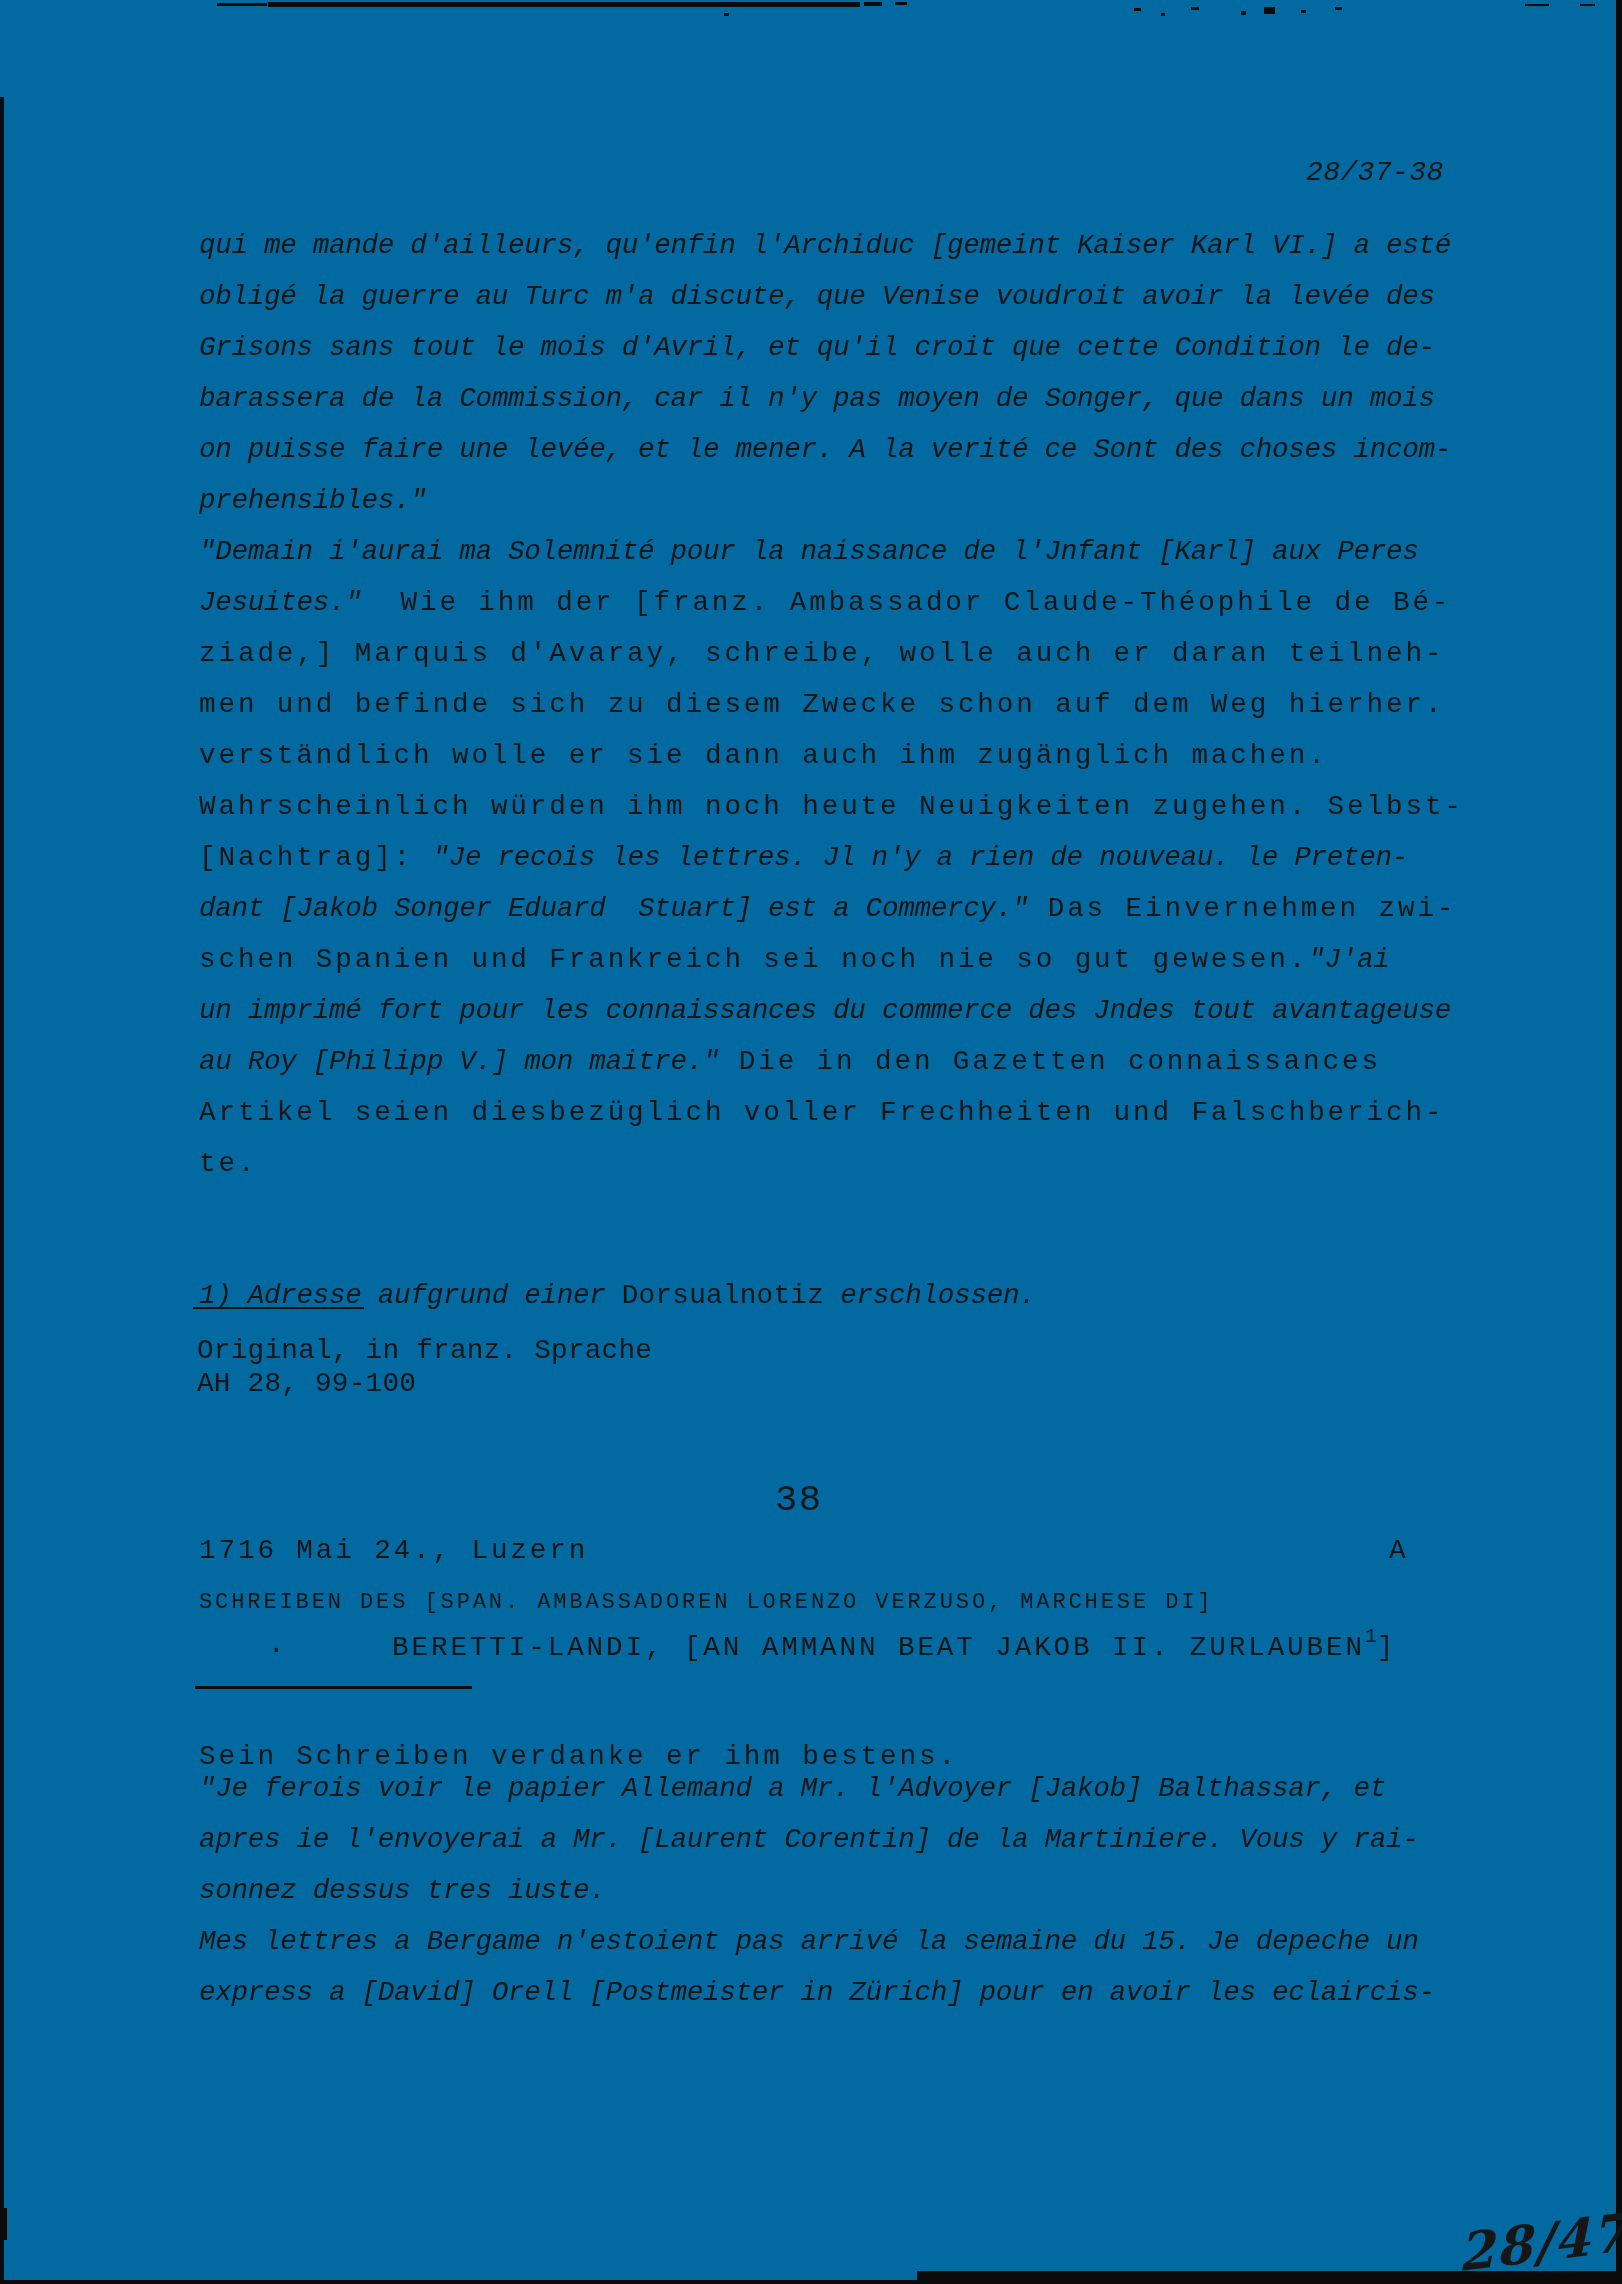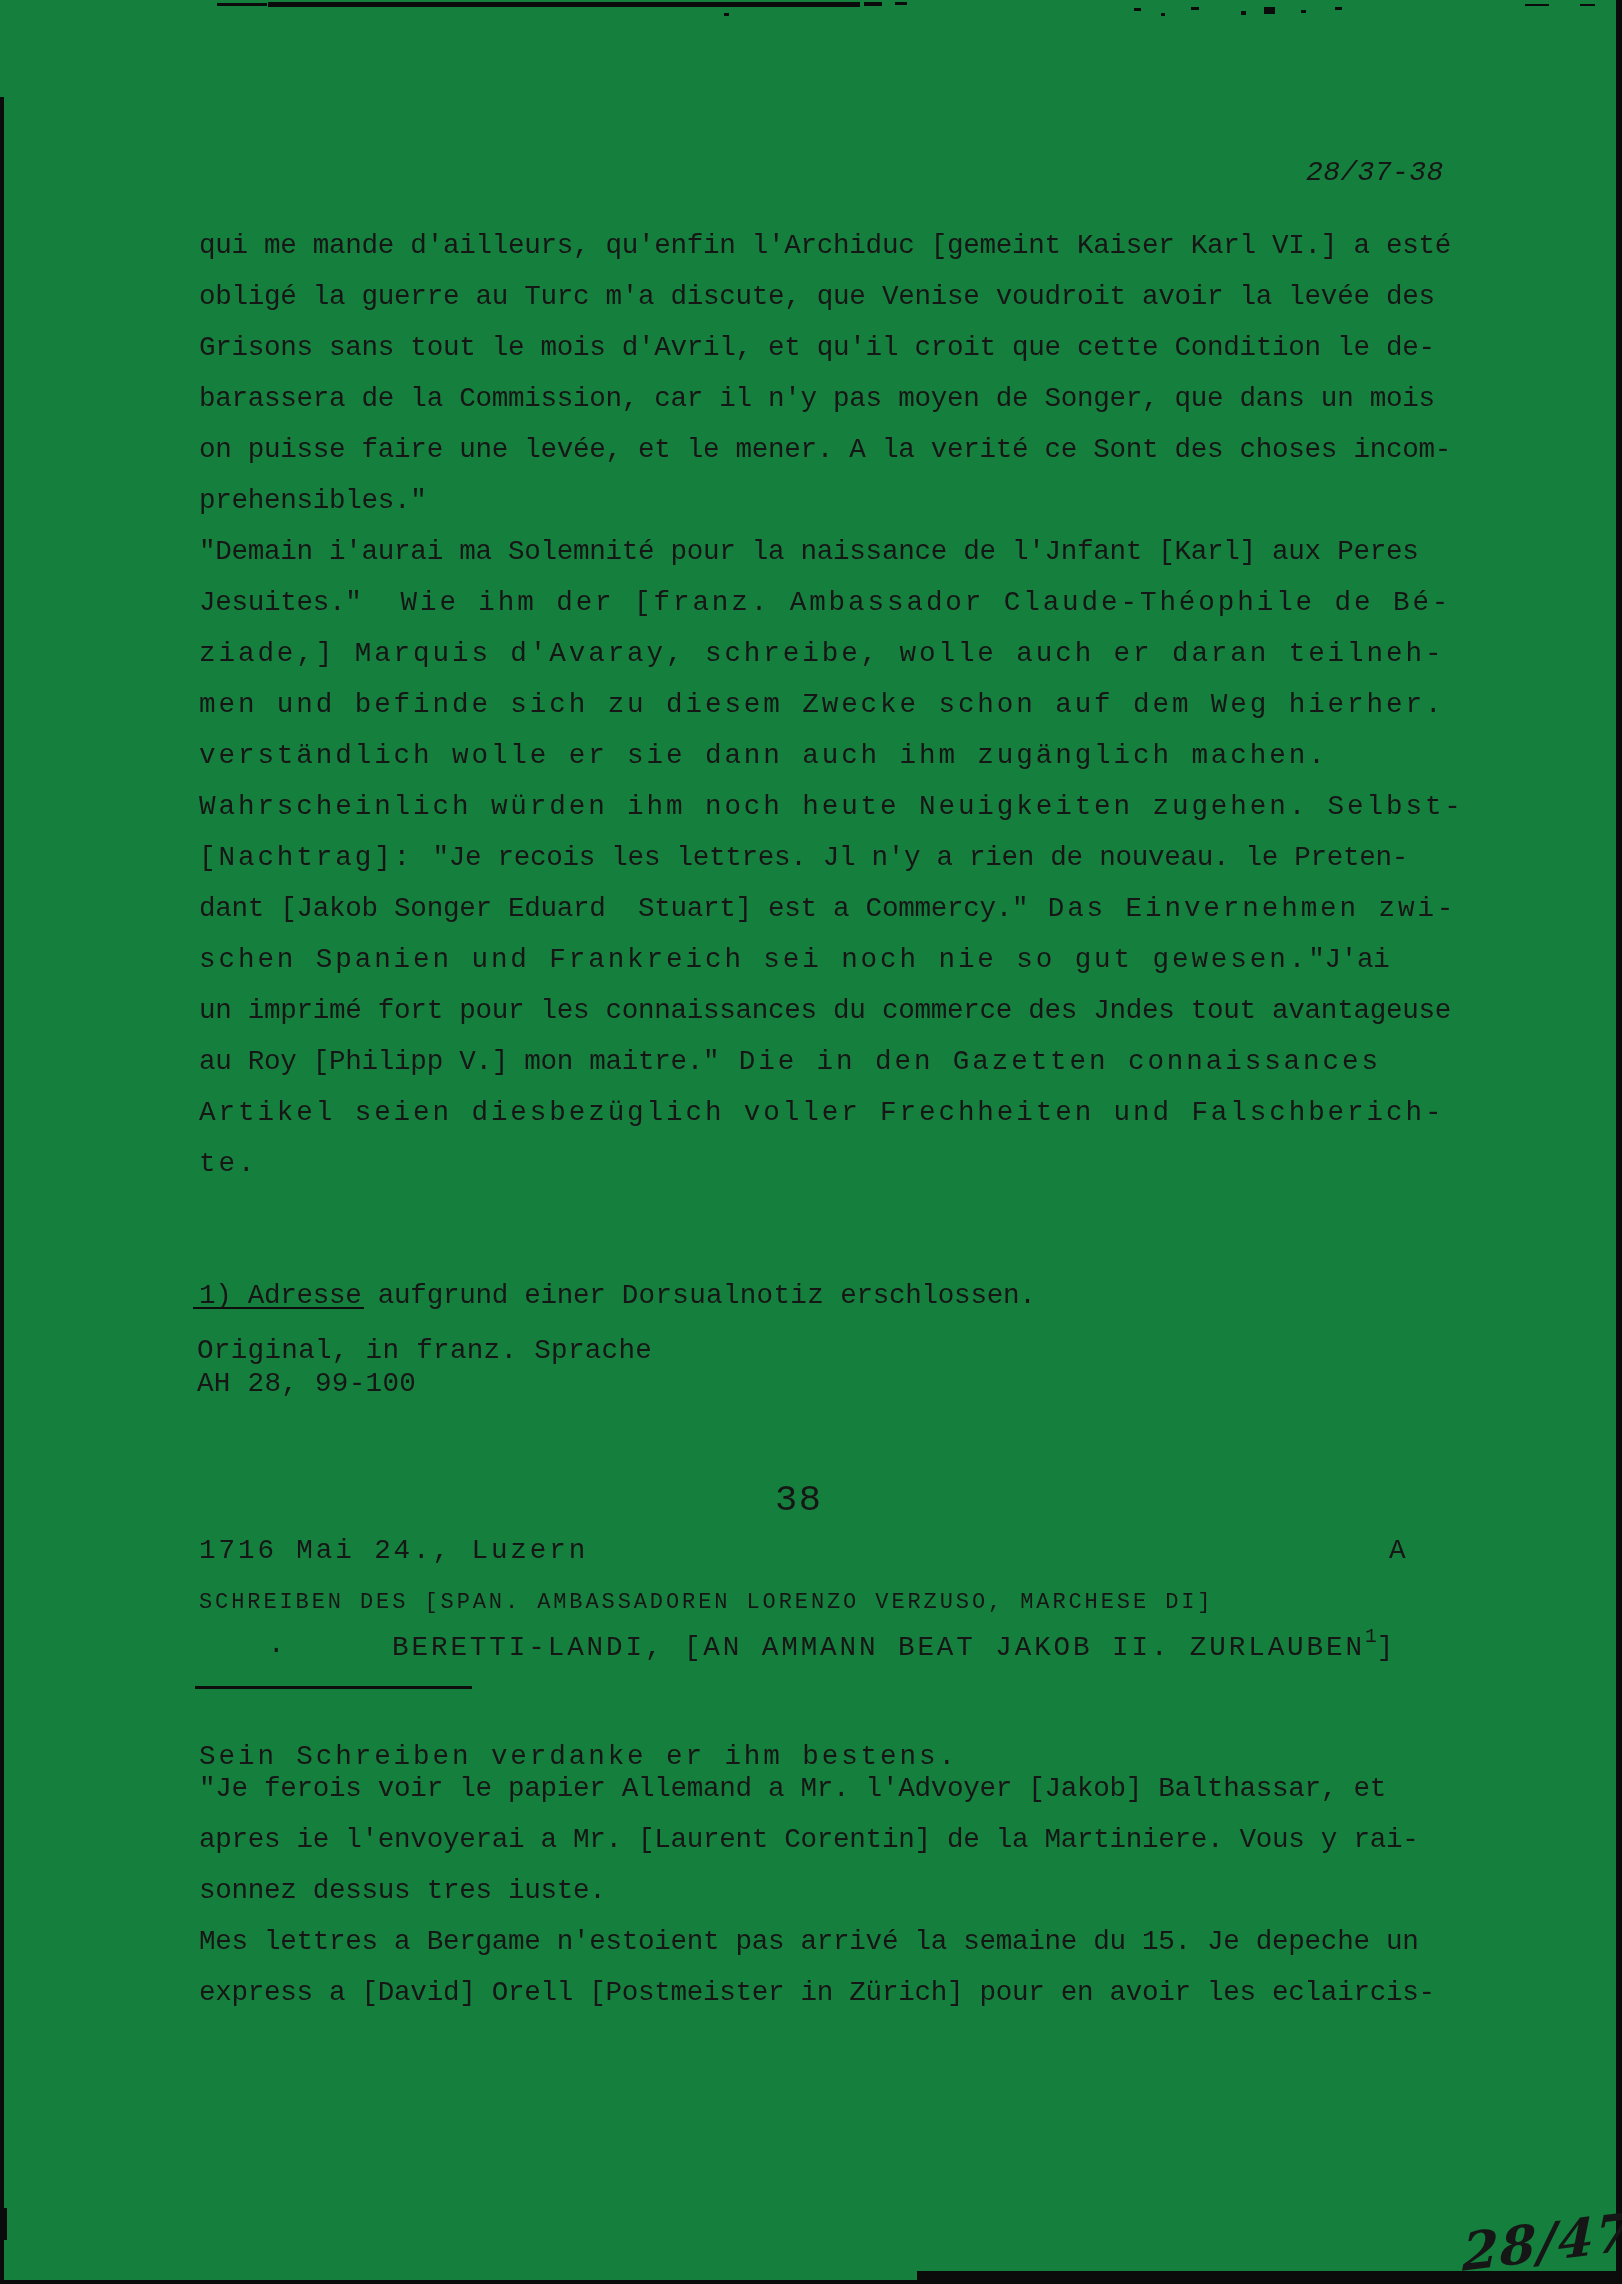--- a/index.html
+++ b/index.html
@@ -1,19 +1,19 @@
 <!DOCTYPE html>
 <html style="font-size:13px"><head>
 <meta charset="utf-8">
 <style>
   html,body{margin:0;padding:0;background:#9a9a9a;}
   #page{
     position:relative;
     width:1622px;height:2284px;
-    background:#15803d;
+    background:#0369a1;
     overflow:hidden;
     font-family:"Liberation Mono","DejaVu Sans Mono",monospace;
     color:#161616;
   }
   
   .edge{position:absolute;background:#0b0b0b;}
   #edge-left{left:0;top:97px;width:4px;height:2187px;}
   #edge-right{left:1616px;top:0;width:6.5px;height:2284px;}
   #edge-bottom-thin{left:0;top:2280px;width:1622px;height:4px;}
   #edge-bottom-thick{left:917px;top:2271px;width:706px;height:13px;}
@@ -28,21 +28,21 @@
   .d9{left:1241px;top:11.4px;width:4.9px;height:4px;}
   .d10{left:1264px;top:6.5px;width:11.4px;height:7.3px;}
   .d11{left:1301px;top:9.7px;width:4.9px;height:3.2px;}
   .d12{left:1335px;top:6.5px;width:7.3px;height:3.2px;}
   .d13{left:1525px;top:4px;width:24px;height:2.4px;}
   .d14{left:1580px;top:4px;width:14.6px;height:2.4px;}
   .d15{left:0;top:2208px;width:6.5px;height:32px;}
   
   .line{white-space:pre;height:51px;font-size:27.6px;}
   .seg{white-space:pre;}
-  .it{letter-spacing:-0.3px;}
+  .it{font-style:italic;letter-spacing:-0.3px;}
   .rg{font-style:normal;letter-spacing:2.9px;}
   .r0{font-style:normal;letter-spacing:0.3px;}
   #archive-ref{position:absolute;left:1306px;top:157px;font-size:28px;font-style:italic;letter-spacing:0.4px;}
   #para1{position:absolute;left:199px;top:230px;width:1314px;}
   #footnote{position:absolute;left:199px;top:1238px;width:1054px;margin-top:42px;}
   #rule1{position:absolute;left:193px;top:1307px;width:171px;height:2.4px;background:#0e0e0e;}
   #provenance{position:absolute;left:197px;top:1334px;font-size:27.6px;line-height:33px;white-space:pre;}
   #entry-number{position:absolute;left:775px;top:1479px;font-size:37px;letter-spacing:1.6px;text-align:center;}
   #dateline{position:absolute;left:199px;top:1535px;font-size:27.6px;white-space:pre;}
   #siglum{position:absolute;left:1389px;top:1535px;font-size:27.6px;}

